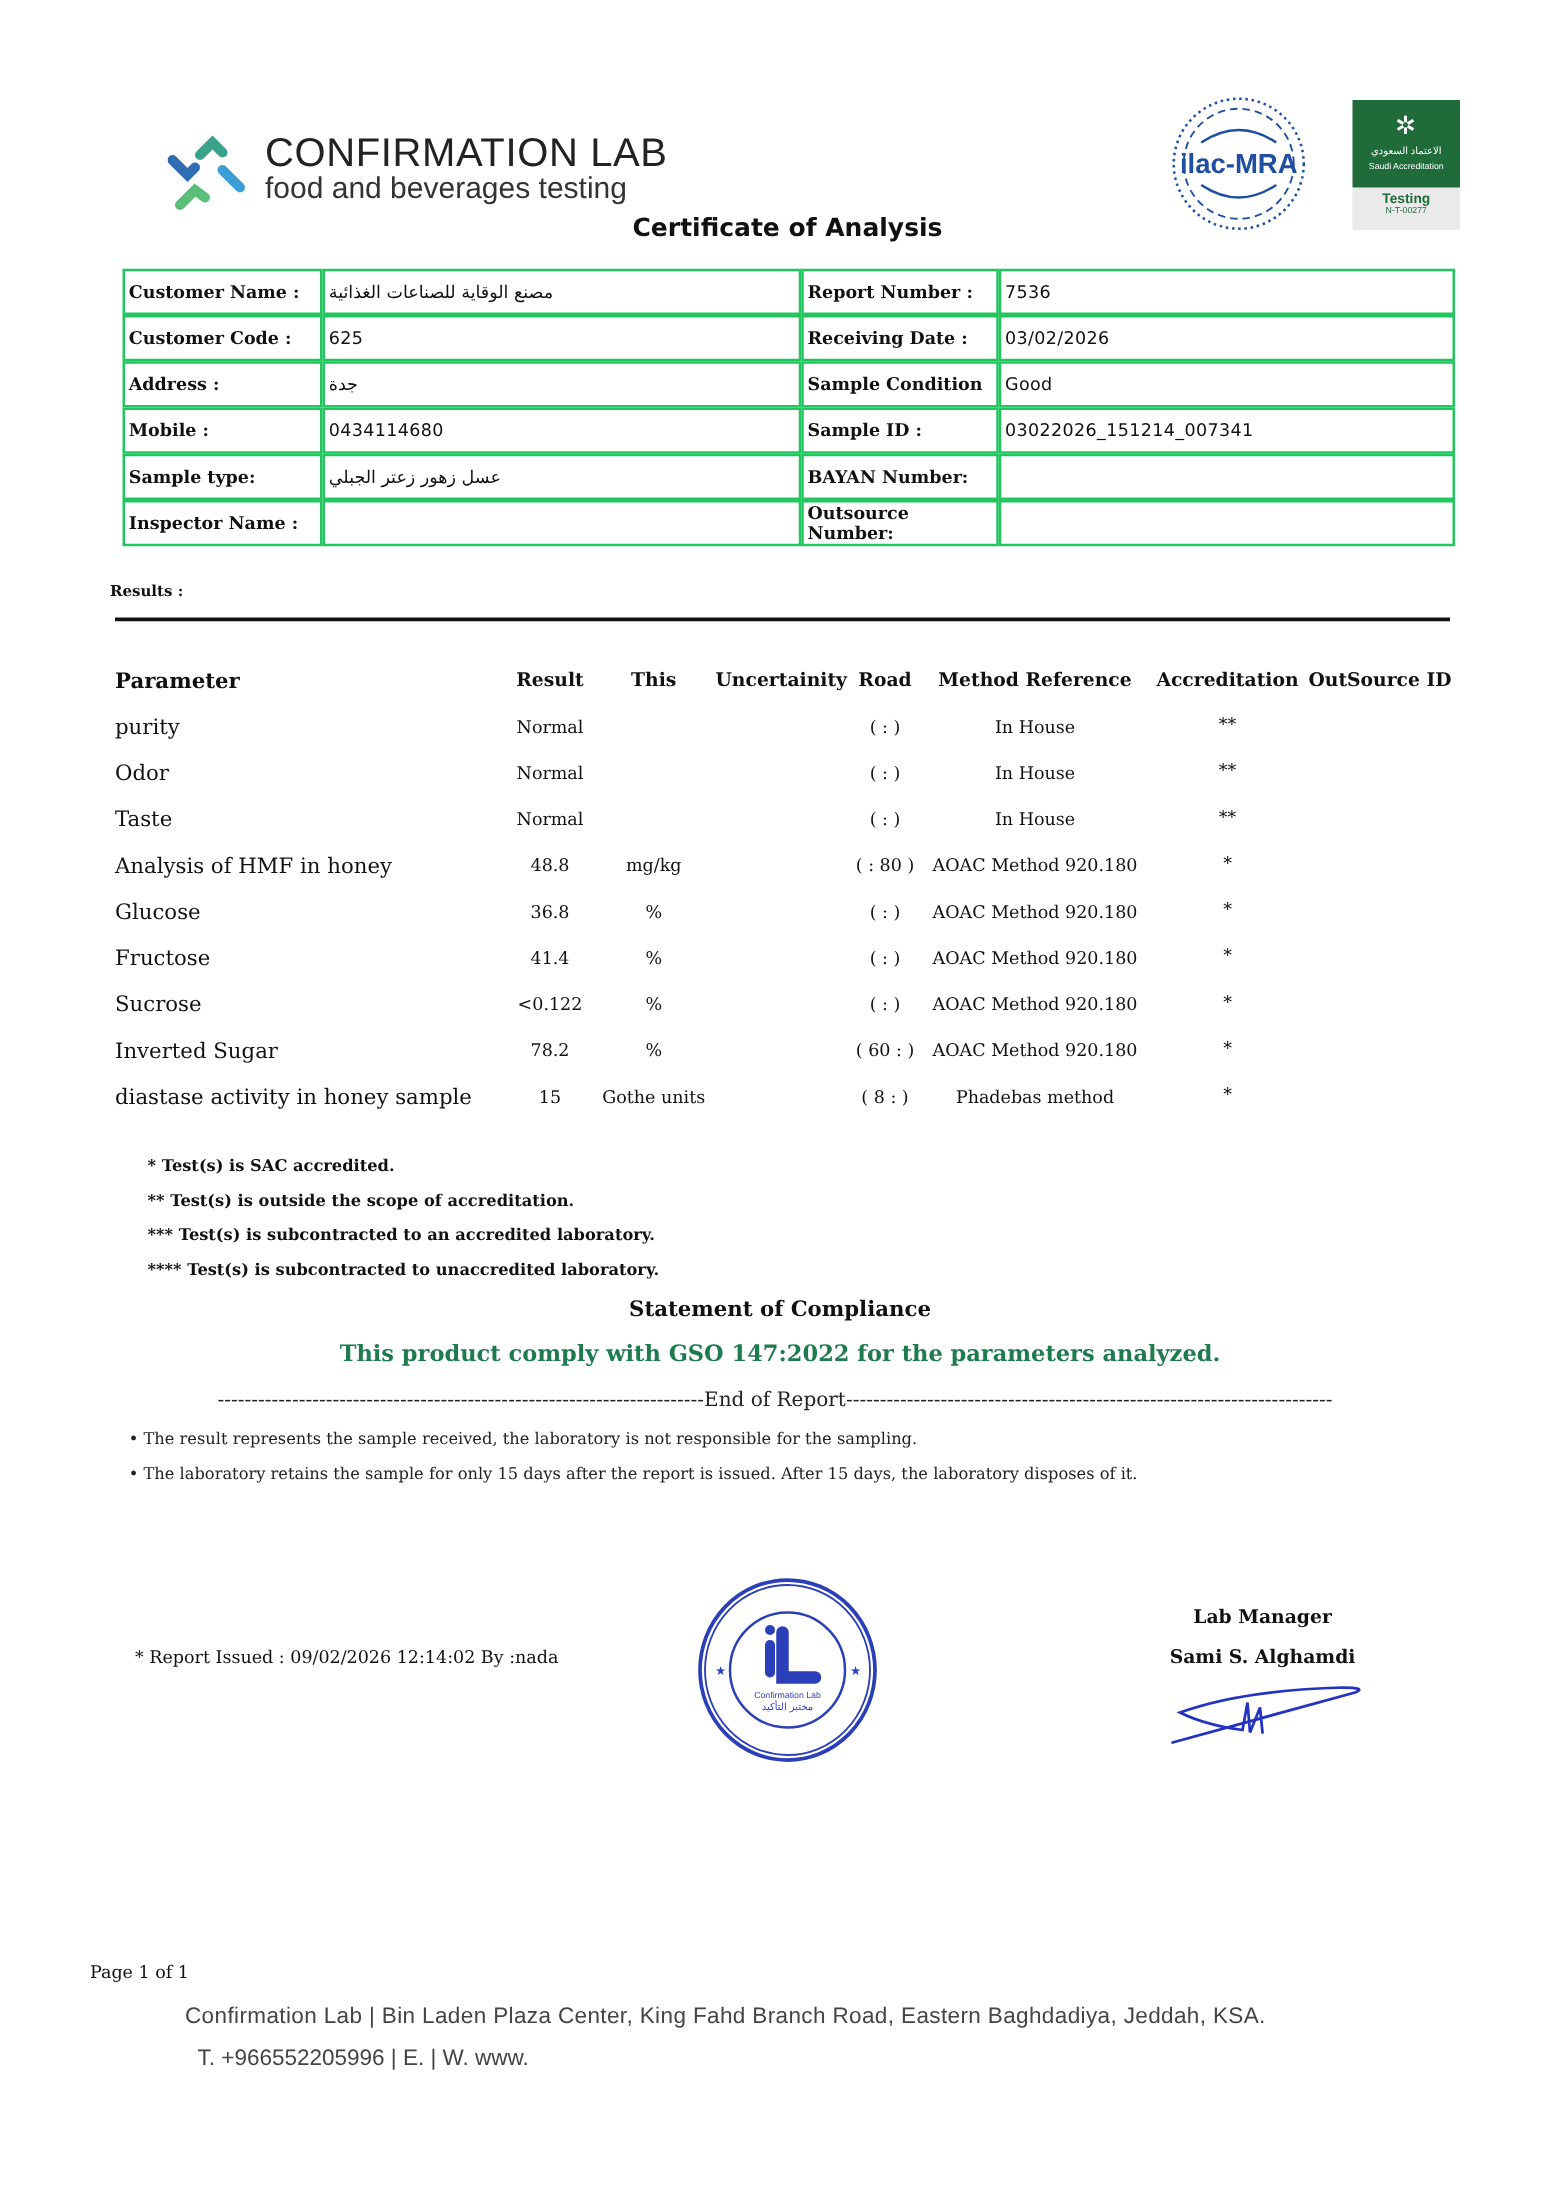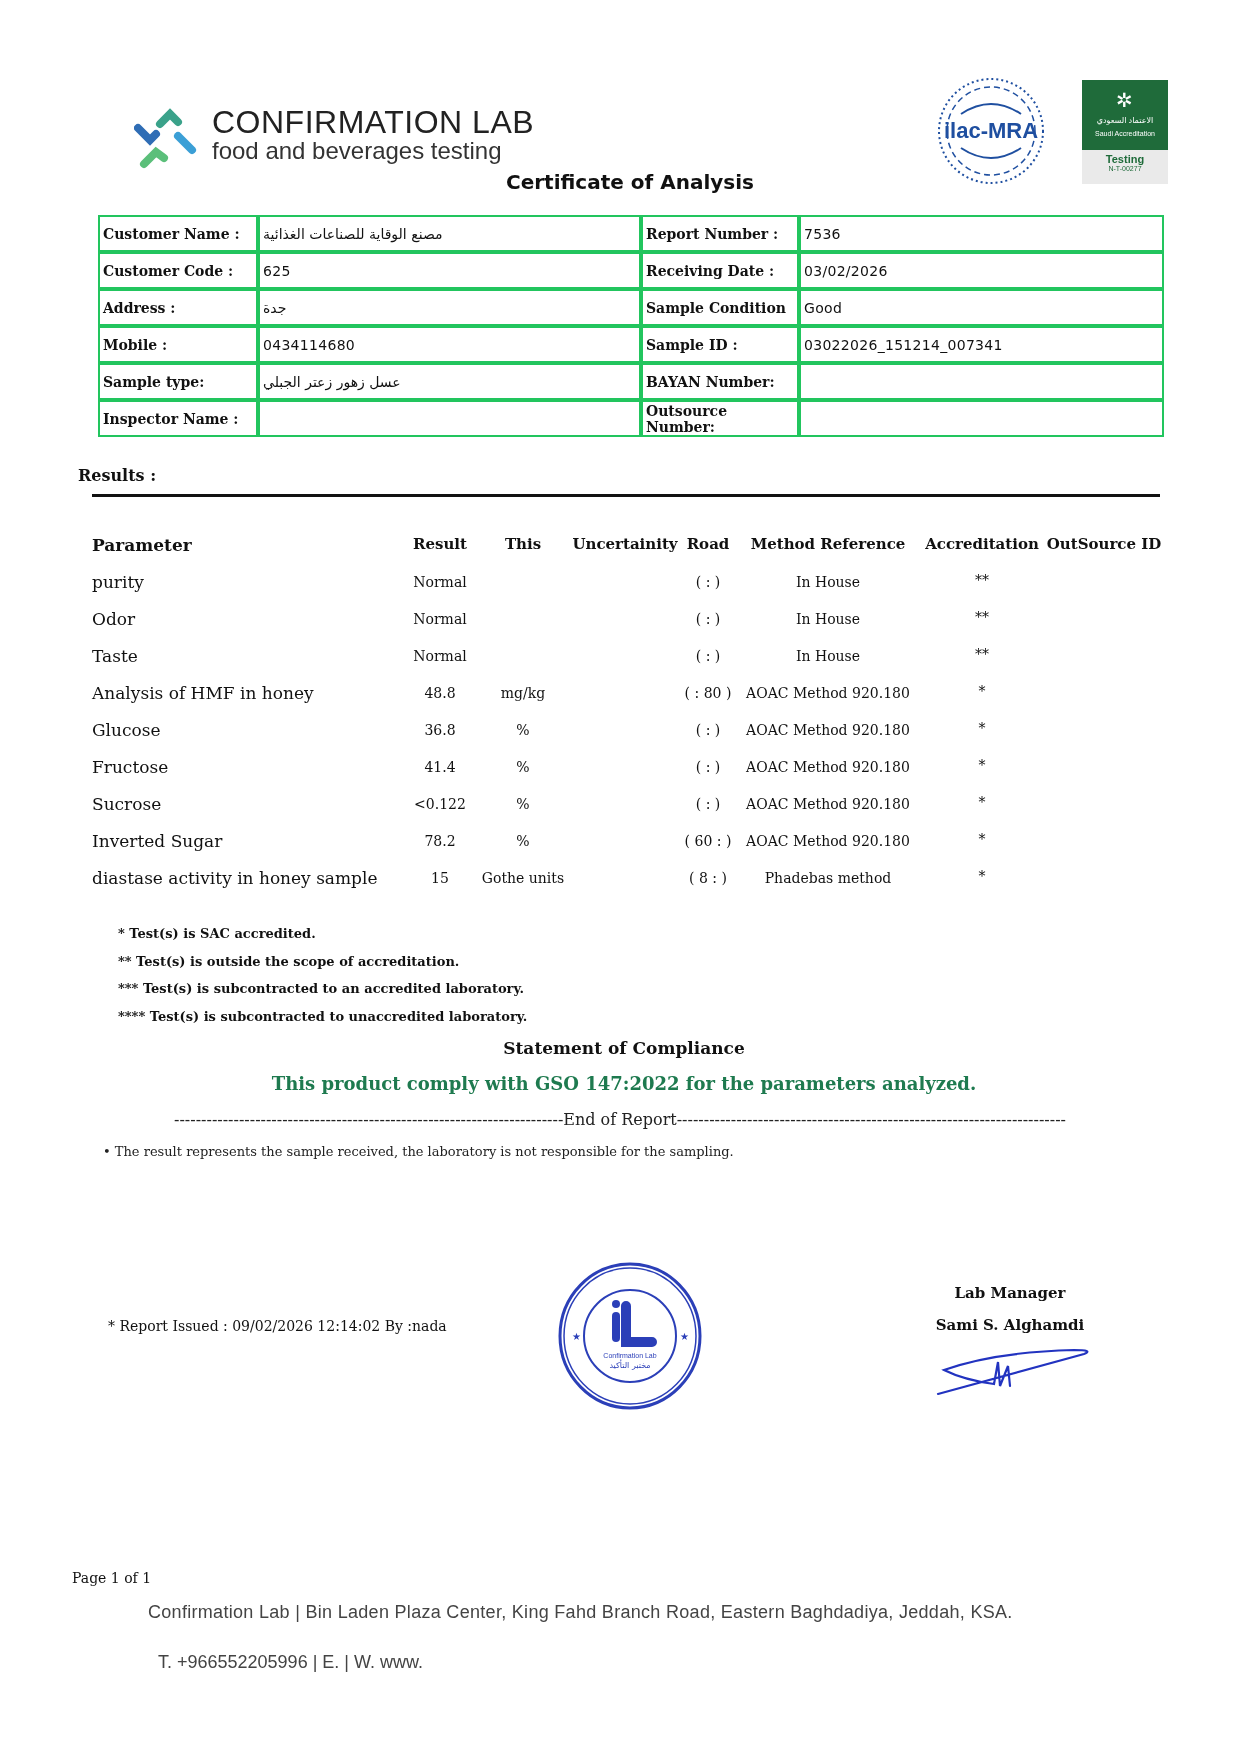--- a/index.html
+++ b/index.html
@@ -19,21 +19,21 @@
   .doc-title { left: 0; width: 1260px; top: 170px; text-align: center; font-size: 20px; font-weight: bold; font-family: "DejaVu Sans", sans-serif; }
 
   
   .info-table { left: 98px; top: 215px; width: 1066px; border-collapse: separate; border-spacing: 0; }
   .info-table td { border: 2px solid #22c55e; height: 37px; font-size: 15px; padding: 0 3px; vertical-align: middle; }
   .info-table td.lbl { font-weight: bold; width: 160px; font-family: "DejaVu Serif", serif; font-size: 14px; }
   .info-table td.val { width: 383px; font-family: "DejaVu Sans", sans-serif; font-size: 14px; letter-spacing: 0.3px; }
   .info-table td.lbl2 { width: 158px; font-weight: bold; font-family: "DejaVu Serif", serif; font-size: 14px; }
   .info-table td.val2 { width: 365px; font-family: "DejaVu Sans", sans-serif; font-size: 14px; letter-spacing: 0.3px; }
 
-  .results-label { left: 78px; top: 466px; font-size: 16px; font-weight: bold; font-family: "DejaVu Serif", serif; }
+  .results-label { left: 88px; top: 466px; font-size: 12px; font-weight: bold; font-family: "DejaVu Serif", serif; }
   .results-rule { left: 92px; top: 494px; width: 1068px; height: 3px; background: #111; }
 
   
   .res-head { top: 535px; font-size: 15px; font-weight: bold; font-family: "DejaVu Serif", serif; }
   .res-row { font-size: 17px; font-family: "DejaVu Serif", serif; }
   .cell { position: absolute; white-space: nowrap; }
   .c-param { left: 92px; }
   .c-result { left: 400px; width: 80px; text-align: center; font-size: 14px; }
   .c-unit { left: 478px; width: 90px; text-align: center; font-size: 14px; }
   .c-unc { left: 570px; width: 110px; text-align: center; }
@@ -54,21 +54,21 @@
   .notes { left: 103px; top: 1138px; width: 1070px; font-size: 13px; font-family: "DejaVu Serif", serif; line-height: 27.5px; color: #222; }
 
   .issued { left: 108px; top: 1318px; font-size: 14px; font-family: "DejaVu Serif", serif; }
   .stamp { left: 556px; top: 1262px; width: 148px; height: 148px; }
   .mgr-title { left: 900px; width: 220px; top: 1284px; text-align: center; font-size: 15px; font-weight: bold; font-family: "DejaVu Serif", serif; }
   .mgr-name { left: 900px; width: 220px; top: 1316px; text-align: center; font-size: 15px; font-weight: bold; font-family: "DejaVu Serif", serif; }
   .signature { left: 934px; top: 1344px; width: 160px; height: 56px; }
 
   .page-num { left: 72px; top: 1570px; font-size: 14px; font-family: "DejaVu Serif", serif; }
   .footer-1 { left: 148px; top: 1602px; font-size: 18px; color: #444; letter-spacing: 0.3px; font-family: "Liberation Sans", sans-serif; }
-  .footer-2 { left: 158px; top: 1636px; font-size: 18px; color: #444; font-family: "Liberation Sans", sans-serif; margin-top: 16px; }
+  .footer-2 { left: 158px; top: 1636px; font-size: 18px; color: #444; font-family: "Liberation Sans", sans-serif; }
 </style>
 </head>
 <body>
 
 <div class="abs logo-mark">
   <svg width="64" height="64" viewBox="0 0 64 64">
     <path d="M4 22 L16 34 L22 28" stroke="#2f6db5" stroke-width="8" fill="none" stroke-linecap="round"></path>
     <path d="M26 18 L36 8 L44 16" stroke="#3aa28a" stroke-width="8" fill="none" stroke-linecap="round"></path>
     <path d="M44 30 L52 38 L58 44" stroke="#3b9fd6" stroke-width="8" fill="none" stroke-linecap="round"></path>
     <path d="M10 58 L22 46 L30 52" stroke="#5bbf7a" stroke-width="8" fill="none" stroke-linecap="round"></path>
@@ -238,20 +238,21 @@
   <div>**** Test(s) is subcontracted to unaccredited laboratory.</div>
 </div>
 
 <div class="abs soc-title">Statement of Compliance</div>
 <div class="abs soc-text">This product comply with GSO 147:2022 for the parameters analyzed.</div>
 
 <div class="abs end-report">------------------------------------------------------------------------End of Report------------------------------------------------------------------------</div>
 
 <div class="abs notes">
   <div>• The result represents the sample received, the laboratory is not responsible for the sampling.</div>
+  <div>• The laboratory retains the sample for only 15 days after the report is issued. After 15 days, the laboratory disposes of it.</div>
 </div>
 
 <div class="abs issued">* Report Issued : 09/02/2026 12:14:02 By :nada</div>
 
 <div class="abs stamp">
   <svg width="148" height="148" viewBox="0 0 148 148">
     <ellipse cx="74" cy="74" rx="70" ry="72" fill="none" stroke="#2b3fb8" stroke-width="3"></ellipse>
     <ellipse cx="74" cy="74" rx="66" ry="68" fill="none" stroke="#2b3fb8" stroke-width="1.5"></ellipse>
     <circle cx="74" cy="74" r="46" fill="none" stroke="#2b3fb8" stroke-width="2"></circle>
     <rect x="56" y="50" width="8" height="30" rx="4" fill="#2b3fb8"></rect>

